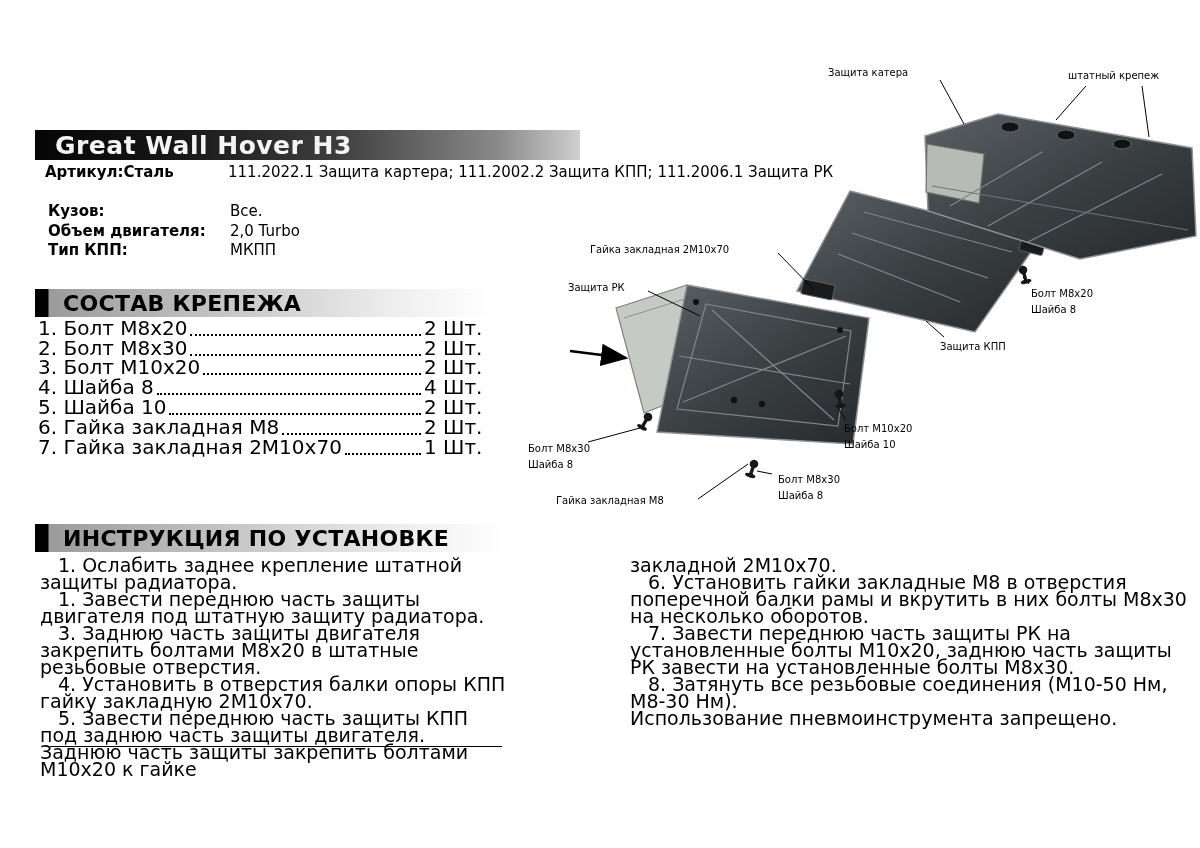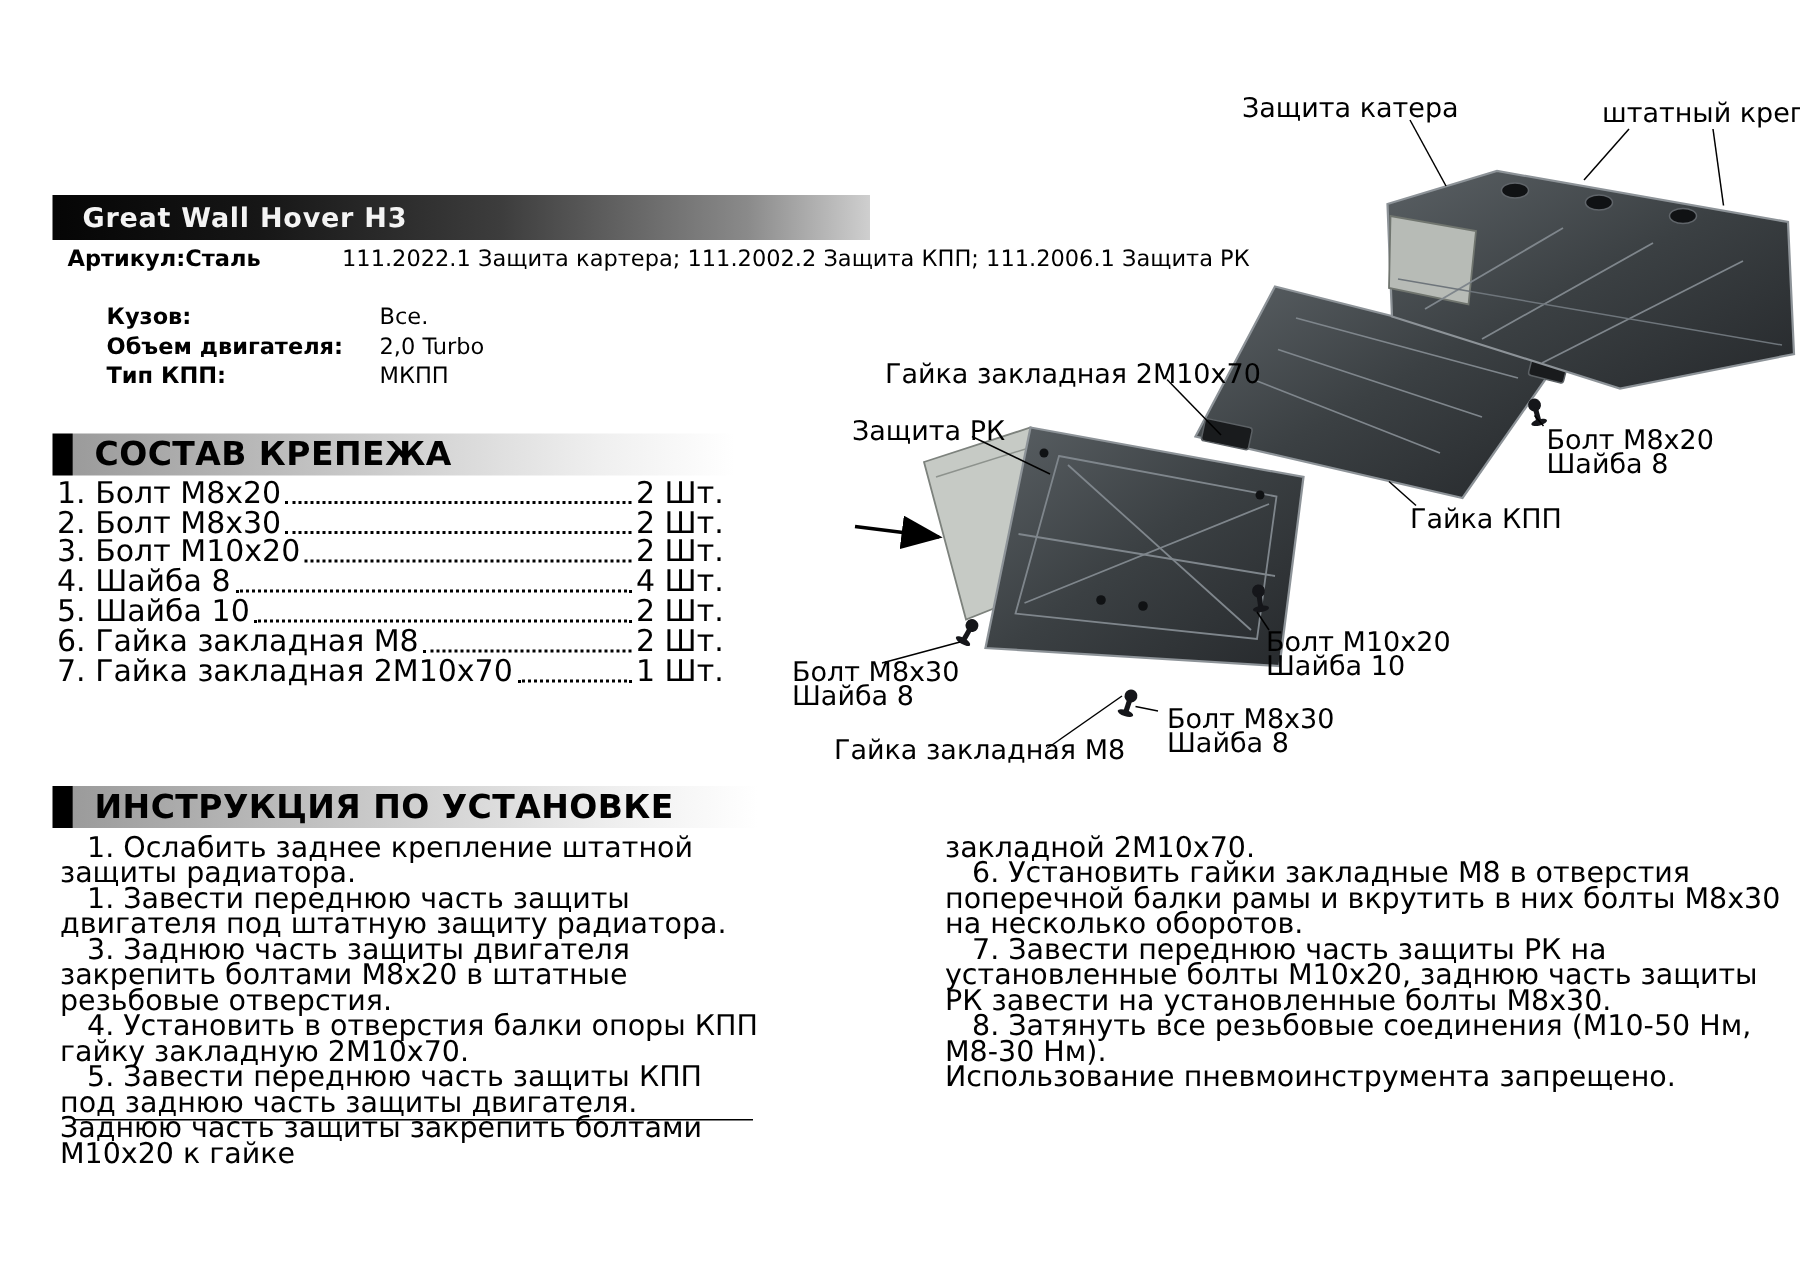--- a/index.html
+++ b/index.html
@@ -7,31 +7,31 @@
   body { font-family: "DejaVu Sans", "Liberation Sans", sans-serif; color: #000; position: relative; overflow: hidden; }
 
   .page { position: absolute; inset: 0; }
 
   
   .title-band {
     position: absolute; left: 35px; top: 130px; width: 545px; height: 30px;
     background: linear-gradient(90deg, #050505 0%, #161616 25%, #3d3d3d 55%, #8a8a8a 85%, #cfcfcf 100%);
     display: flex; align-items: center;
   }
-  .title-band span { color: #f4f4f4; font-weight: bold; font-size: 18px; padding-left: 20px; letter-spacing: .5px; }
+  .title-band span { color: #f4f4f4; font-weight: bold; font-size: 25px; padding-left: 20px; letter-spacing: .5px; }
 
   
   .article { position: absolute; left: 45px; top: 163px; font-size: 15px; display: flex; width: 1100px; }
   .article .a-lbl { font-weight: bold; width: 183px; flex: 0 0 auto; }
   .article .a-val { white-space: nowrap; }
 
   
   .specs { position: absolute; left: 48px; top: 202px; font-size: 15px; line-height: 19.5px; }
   .spec-row { display: flex; }
-  .s-lbl { font-weight: bold; width: 182px; flex: 0 0 auto; margin-left: 23px; }
+  .s-lbl { font-weight: bold; width: 182px; flex: 0 0 auto; }
 
   
   .band {
     position: absolute; height: 28px; display: flex; align-items: center;
     background: linear-gradient(90deg, #000 0px, #000 13px, #9b9b9b 14px, #c9c9c9 45%, #efefef 80%, #fff 100%);
   }
   .band span { font-weight: bold; font-size: 22px; padding-left: 28px; letter-spacing: .3px; }
   .band-fasteners { left: 35px; top: 289px; width: 455px; }
   .band-install   { left: 35px; top: 524px; width: 470px; }
 
@@ -46,21 +46,21 @@
   .inst-col { position: absolute; top: 557px; font-size: 19px; line-height: 17px; }
   .inst-left  { left: 40px; width: 470px; }
   .inst-right { left: 630px; width: 560px; }
   .inst-col p { margin: 0; }
   .inst-col p.num { text-indent: 18px; }
   .endrule { position: absolute; left: 50px; top: 746px; width: 452px; height: 1px; background: #000; }
 
   
   .diagram { position: absolute; left: 520px; top: 40px; width: 680px; height: 480px; }
   .diagram svg { position: absolute; left: 0; top: 0; }
-  .co { position: absolute; font-size: 18px; line-height: 15.5px; white-space: nowrap; }
+  .co { position: absolute; font-size: 10px; line-height: 15.5px; white-space: nowrap; }
   .co0 { left: 308px; top: 25px; }
   .co1 { left: 548px; top: 28px; }
   .co2 { left: 70px;  top: 202px; }
   .co3 { left: 48px;  top: 240px; }
   .co4 { left: 511px; top: 246px; }
   .co5 { left: 420px; top: 299px; }
   .co6 { left: 324px; top: 381px; }
   .co7 { left: 8px;   top: 401px; }
   .co8 { left: 36px;  top: 453px; text-align: center; }
   .co9 { left: 258px; top: 432px; }
@@ -204,21 +204,21 @@
     </svg>
 
     <div class="co co0">Защита катера</div>
     <div class="co co1">штатный крепеж</div>
     <div class="co co2">Гайка закладная 2М10х70</div>
     <div class="co co3">Защита РК</div>
     <div class="co co4">
       <div>Болт М8х20</div>
       <div>Шайба 8</div>
     </div>
-    <div class="co co5">Гайка КПП</div>
+    <div class="co co5">Защита КПП</div>
     <div class="co co6">
       <div>Болт М10х20</div>
       <div>Шайба 10</div>
     </div>
     <div class="co co7">
       <div>Болт М8х30</div>
       <div>Шайба 8</div>
     </div>
     <div class="co co8">Гайка закладная М8</div>
     <div class="co co9">

